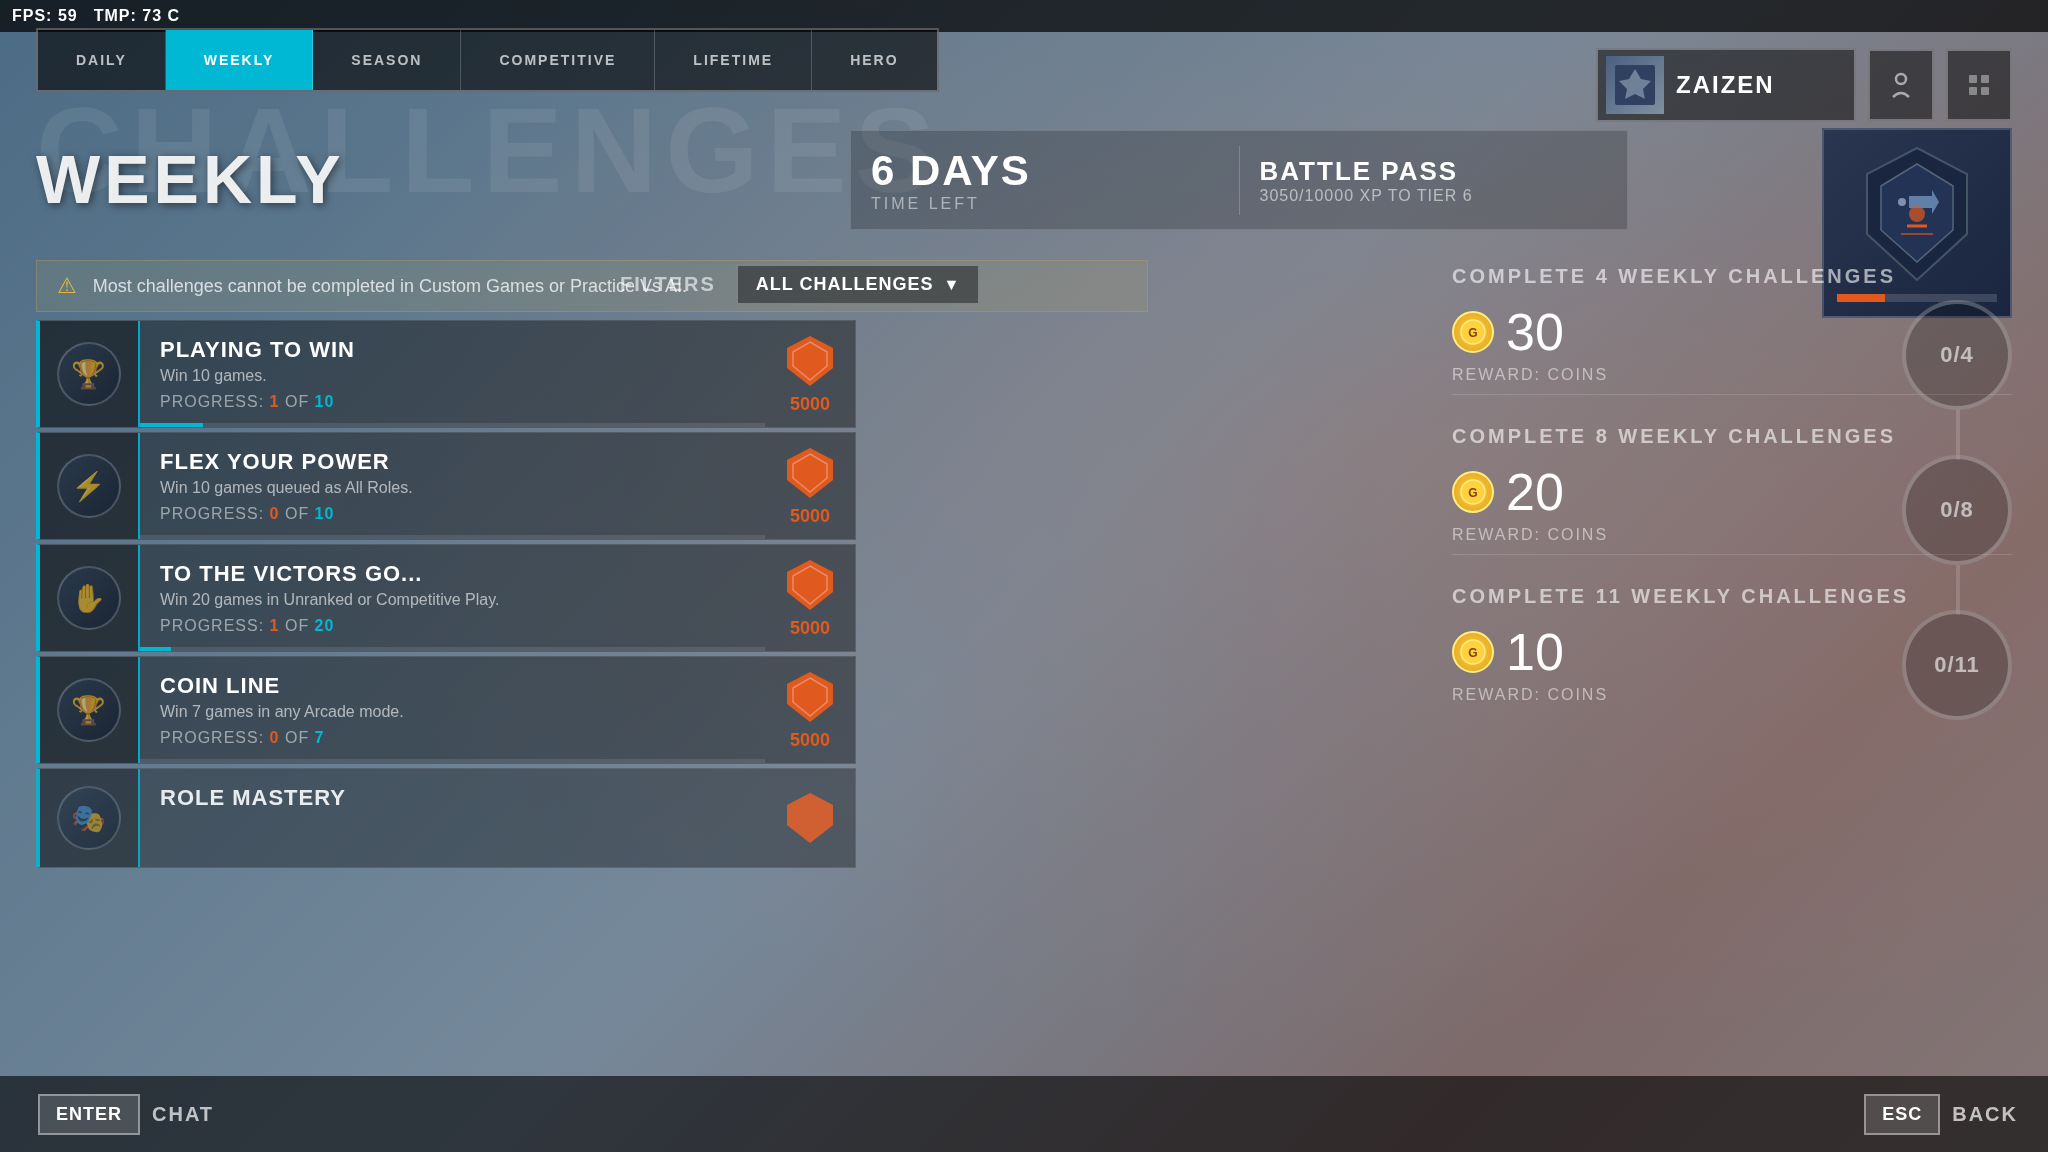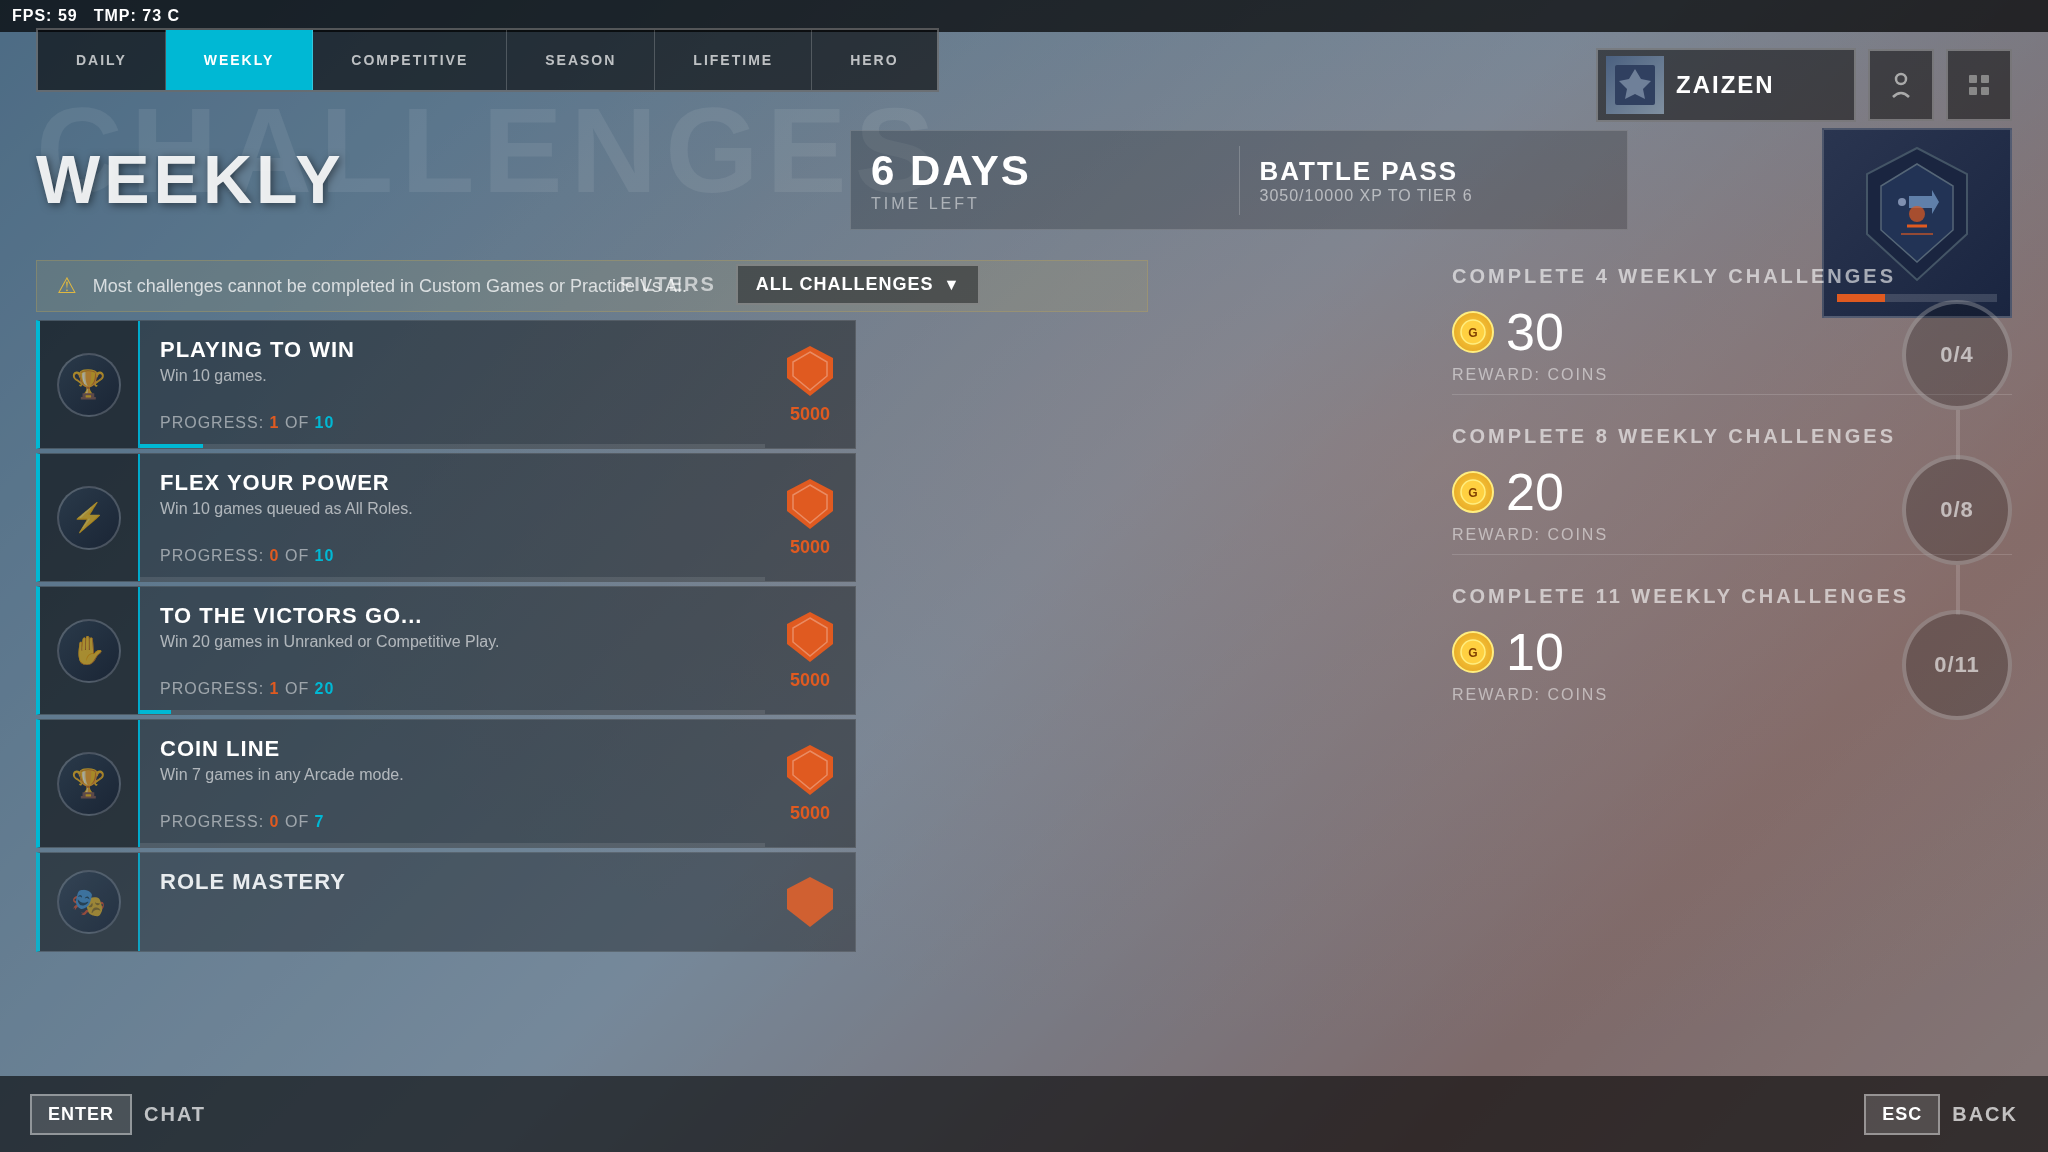--- a/index.html
+++ b/index.html
@@ -348,21 +348,20 @@
       font-size: 28px;
       color: rgba(255,255,255,0.6);
     }
 
     .challenge-info {
       flex: 1;
       padding: 16px 20px;
       display: flex;
       flex-direction: column;
       justify-content: space-between;
-      gap: 21px;
     }
 
     .challenge-title {
       font-size: 22px;
       font-weight: 900;
       color: #fff;
       letter-spacing: 1px;
       text-transform: uppercase;
     }
 
@@ -532,20 +531,21 @@
     }
 
     .btn-key {
       background: rgba(255,255,255,0.15);
       border: 2px solid rgba(255,255,255,0.4);
       padding: 8px 16px;
       font-size: 18px;
       font-weight: 900;
       color: #fff;
       letter-spacing: 1px;
+      margin-left: 8px;
     }
 
     .btn-label {
       font-size: 20px;
       font-weight: 900;
       color: rgba(255,255,255,0.7);
       letter-spacing: 2px;
     }
 
     
@@ -579,22 +579,22 @@
 <div class="content">
 
   <div class="top-bar">
     <span>FPS: 59</span>
     <span style="margin-left:16px">TMP: 73 C</span>
   </div>
 
   <nav class="tab-nav">
     <div class="tab-item">DAILY</div>
     <div class="tab-item active">WEEKLY</div>
+    <div class="tab-item">SEASON</div>
     <div class="tab-item">COMPETITIVE</div>
-    <div class="tab-item">SEASON</div>
     <div class="tab-item">LIFETIME</div>
     <div class="tab-item">HERO</div>
   </nav>
 
   <div class="user-area">
     <div class="user-profile">
       <div class="user-avatar">
         <svg width="40" height="40" viewBox="0 0 40 40">
           <rect width="40" height="40" fill="#304060" rx="2"></rect>
           <polygon points="20,4 26,14 36,16 28,24 30,34 20,29 10,34 12,24 4,16 14,14" fill="#8090a8" opacity="0.8"></polygon>

